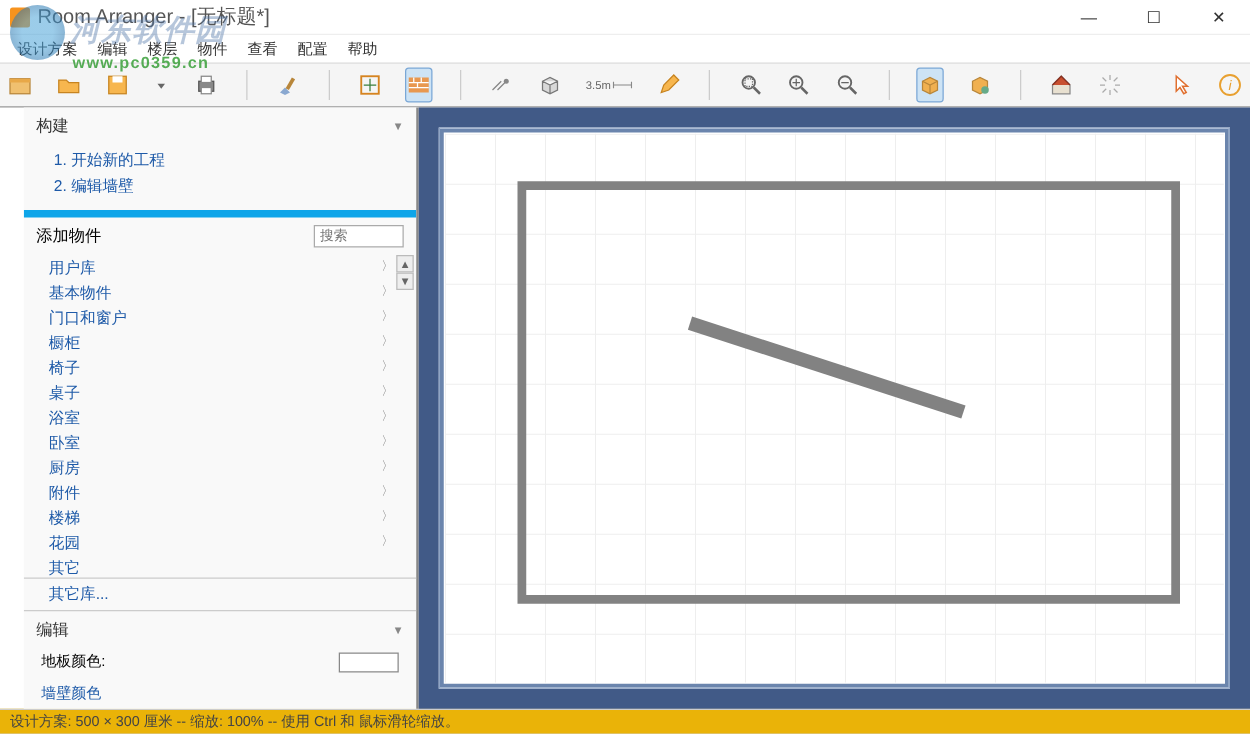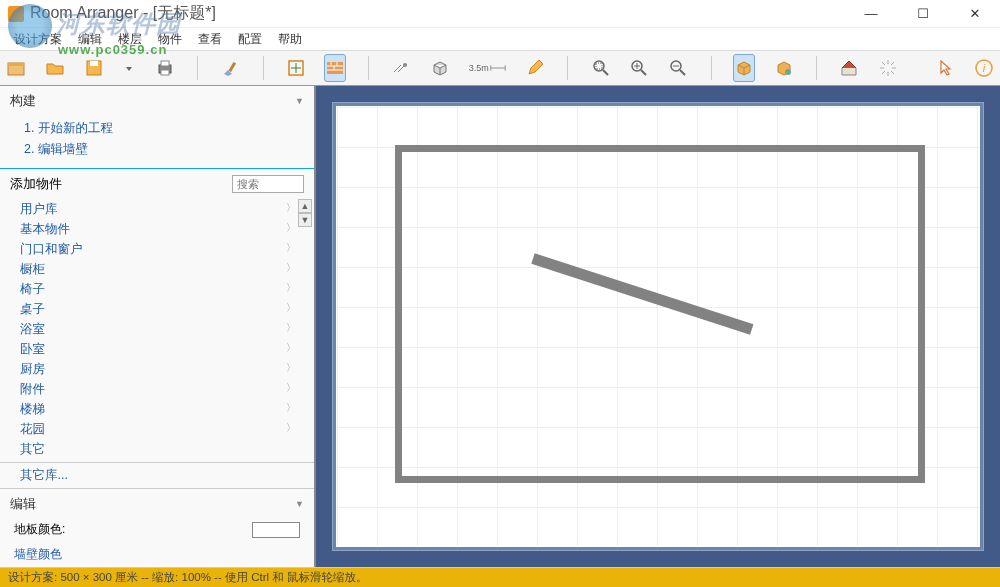--- a/index.html
+++ b/index.html
@@ -14,26 +14,26 @@
 .menubar { height: 22px; display: flex; align-items: center; padding: 0 6px; font-size: 12px; color: #333; }
 .menubar .menu { padding: 2px 8px; cursor: pointer; }
 
 .toolbar { height: 36px; background: #f5f5f5; border-top: 1px solid #ddd; border-bottom: 1px solid #999; display: flex; align-items: center; padding: 0 6px; gap: 18px; }
 .tbtn { width: 28px; height: 28px; display: flex; align-items: center; justify-content: center; border-radius: 3px; cursor: pointer; }
 .tbtn.active { background: #cde3f5; border: 1px solid #7aa7d6; }
 .tbtn svg { width: 20px; height: 20px; }
 .tsep { width: 1px; height: 24px; background: #ccc; margin: 0 4px; }
 .tspace { flex: 1; }
 
-.body { display: flex; height: calc(100% - 28px - 22px - 36px - 20px); }
+.body { display: flex; height: calc(100% - 28px - 22px - 36px - 20px); margin-left: 19px; }
 
 .sidebar { width: 316px; background: #f9f9f9; border-right: 2px solid #888; display: flex; flex-direction: column; overflow: hidden; }
 .panel-h { padding: 6px 10px 4px; font-size: 13px; color: #333; display: flex; align-items: center; justify-content: space-between; }
 .panel-h .tri { font-size: 9px; color: #888; }
-.build-list { padding: 4px 12px 8px 24px; font-size: 12.5px; color: #1e5aa8; border-bottom: 1px solid #0ea5e9; }
+.build-list { padding: 4px 12px 8px 24px; font-size: 12.5px; color: #1e5aa8; border-bottom: 6px solid #0ea5e9; }
 .build-list .bi { padding: 2px 0; cursor: pointer; }
 .add-row { display: flex; align-items: center; justify-content: space-between; padding: 6px 10px 4px; font-size: 13px; }
 .search { width: 72px; height: 18px; font-size: 11px; padding: 0 4px; border: 1px solid #aaa; color: #999; }
 .cat-wrap { flex: 1; overflow: hidden; position: relative; border-bottom: 1px solid #ccc; }
 .cat-list { padding: 2px 10px 2px 20px; font-size: 12.5px; color: #1e5aa8; }
 .cat-item { display: flex; justify-content: space-between; padding: 1.5px 0; cursor: pointer; }
 .cat-item .chev { font-size: 10px; color: #888; margin-right: 8px; }
 .scroll-arrows { position: absolute; right: 2px; top: 2px; width: 14px; }
 .sa { width: 14px; height: 14px; font-size: 9px; color: #666; display: flex; align-items: center; justify-content: center; border: 1px solid #bbb; background: #eee; cursor: pointer; }
 .color-row { display: flex; align-items: center; padding: 4px 14px; font-size: 12px; gap: 30px; justify-content: space-between; }

